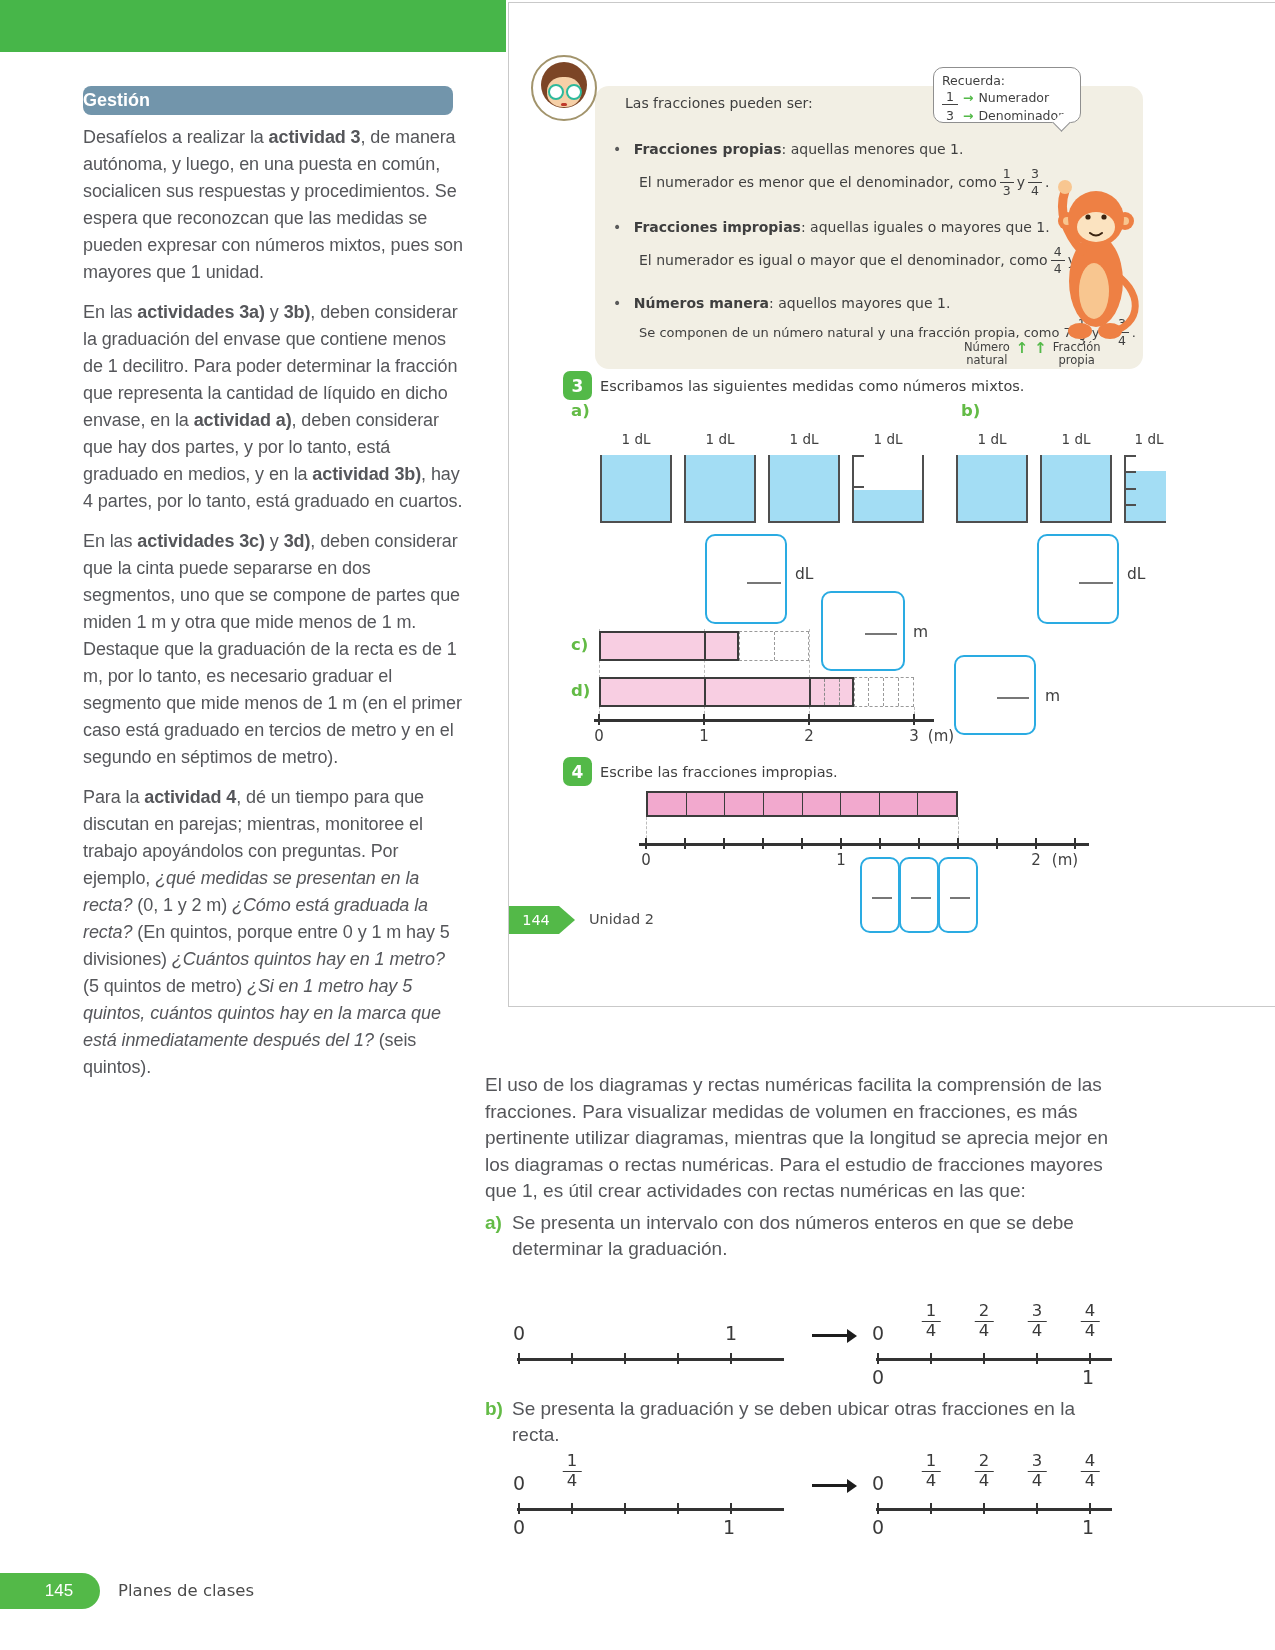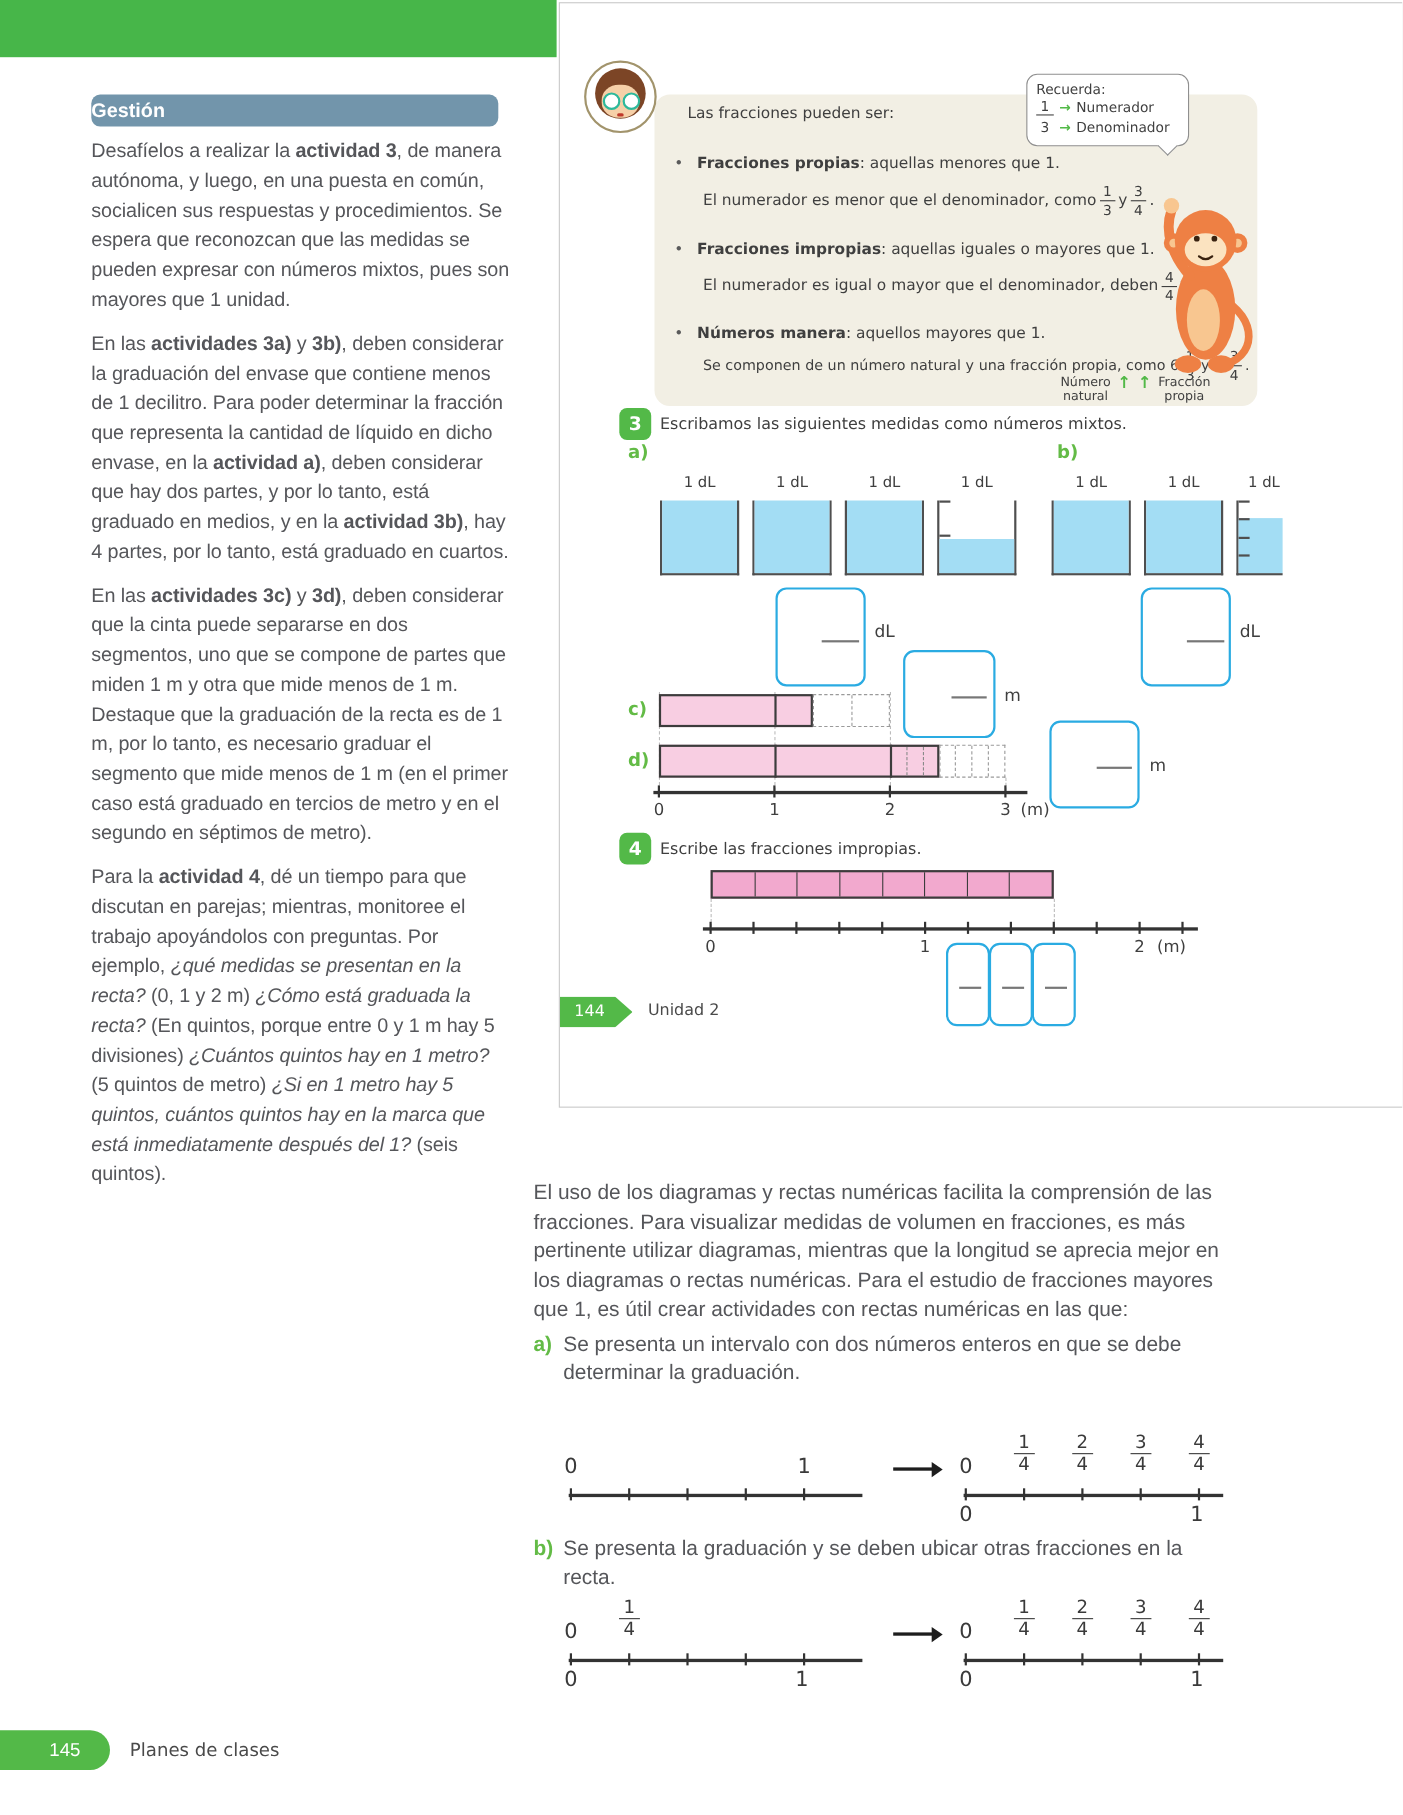--- a/index.html
+++ b/index.html
@@ -24,21 +24,21 @@
   .ib-bullet::before{content:"•";margin-right:8px;color:#5a5a5a;}
   .frow{display:flex;align-items:center;gap:3px;height:34px;}
   .frac{display:inline-flex;flex-direction:column;align-items:center;line-height:1.1;font-size:12.5px;}
   .frac .fn{border-bottom:1.5px solid #3f3f3f;padding:0 3px 1px;}
   .frac .fd{padding-top:1px;}
   .anns{position:absolute;left:455px;top:338px;display:flex;align-items:flex-start;gap:6px;
         font-size:11.5px;line-height:13px;color:#3f3f3f;}
   .anns .lab{text-align:center;}
   .uparrow{color:#53b948;font-weight:700;font-size:15px;line-height:15px;}
 
-  .bubble{position:absolute;left:424px;top:64px;width:148px;height:66px;background:#fff;
+  .bubble{position:absolute;left:424px;top:64px;width:148px;height:56px;background:#fff;
           border:1.5px solid #8f8f8f;border-radius:10px;font-size:12.5px;padding:5px 8px;box-sizing:border-box;z-index:3;}
   .bubble .tail{position:absolute;right:12px;bottom:-7px;width:12px;height:12px;background:#fff;
           border-right:1.5px solid #8f8f8f;border-bottom:1.5px solid #8f8f8f;transform:rotate(45deg);}
   .garrow{color:#53b948;font-weight:700;}
   .brow{display:flex;align-items:center;gap:5px;height:18px;}
   .fr-n{border-bottom:1.5px solid #444;padding:0 4px;}
   .fr-d{padding:0 4px;}
 
   .badge{position:absolute;width:29px;height:29px;border-radius:7px;background:#53b948;color:#fff;
          font-weight:700;font-size:17px;display:flex;align-items:center;justify-content:center;}
@@ -131,38 +131,38 @@
           <span class="fn">3</span>
           <span class="fd">4</span>
         </span>
       <span>.</span>
     </div>
 
     <div class="ib-line ib-bullet" style="left:104px;top:216px;text-align:right;">
       <span class="b">Fracciones impropias</span><span>: aquellas iguales o mayores que 1.</span>
     </div>
     <div class="ib-line frow" style="left:130px;top:240px;">
-      <span>El numerador es igual o mayor que el denominador, deben</span>
+      <span>El numerador es igual o mayor que el denominador, como</span>
       <span class="frac">
           <span class="fn">4</span>
           <span class="fd">4</span>
         </span>
       <span>y</span>
       <span class="frac">
           <span class="fn">7</span>
           <span class="fd">4</span>
         </span>
       <span>.</span>
     </div>
 
     <div class="ib-line ib-bullet" style="left:104px;top:292px;">
       <span class="b">Números manera</span><span>: aquellos mayores que 1.</span>
     </div>
     <div class="ib-line frow" style="left:130px;top:312px;font-size:13px;">
-      <span>Se componen de un número natural y una fracción propia, como 6</span>
+      <span>Se componen de un número natural y una fracción propia, como 7</span>
       <span class="frac">
           <span class="fn">1</span>
           <span class="fd">3</span>
         </span>
       <span>y 1</span>
       <span class="frac">
           <span class="fn">3</span>
           <span class="fd">4</span>
         </span>
       <span>.</span>

